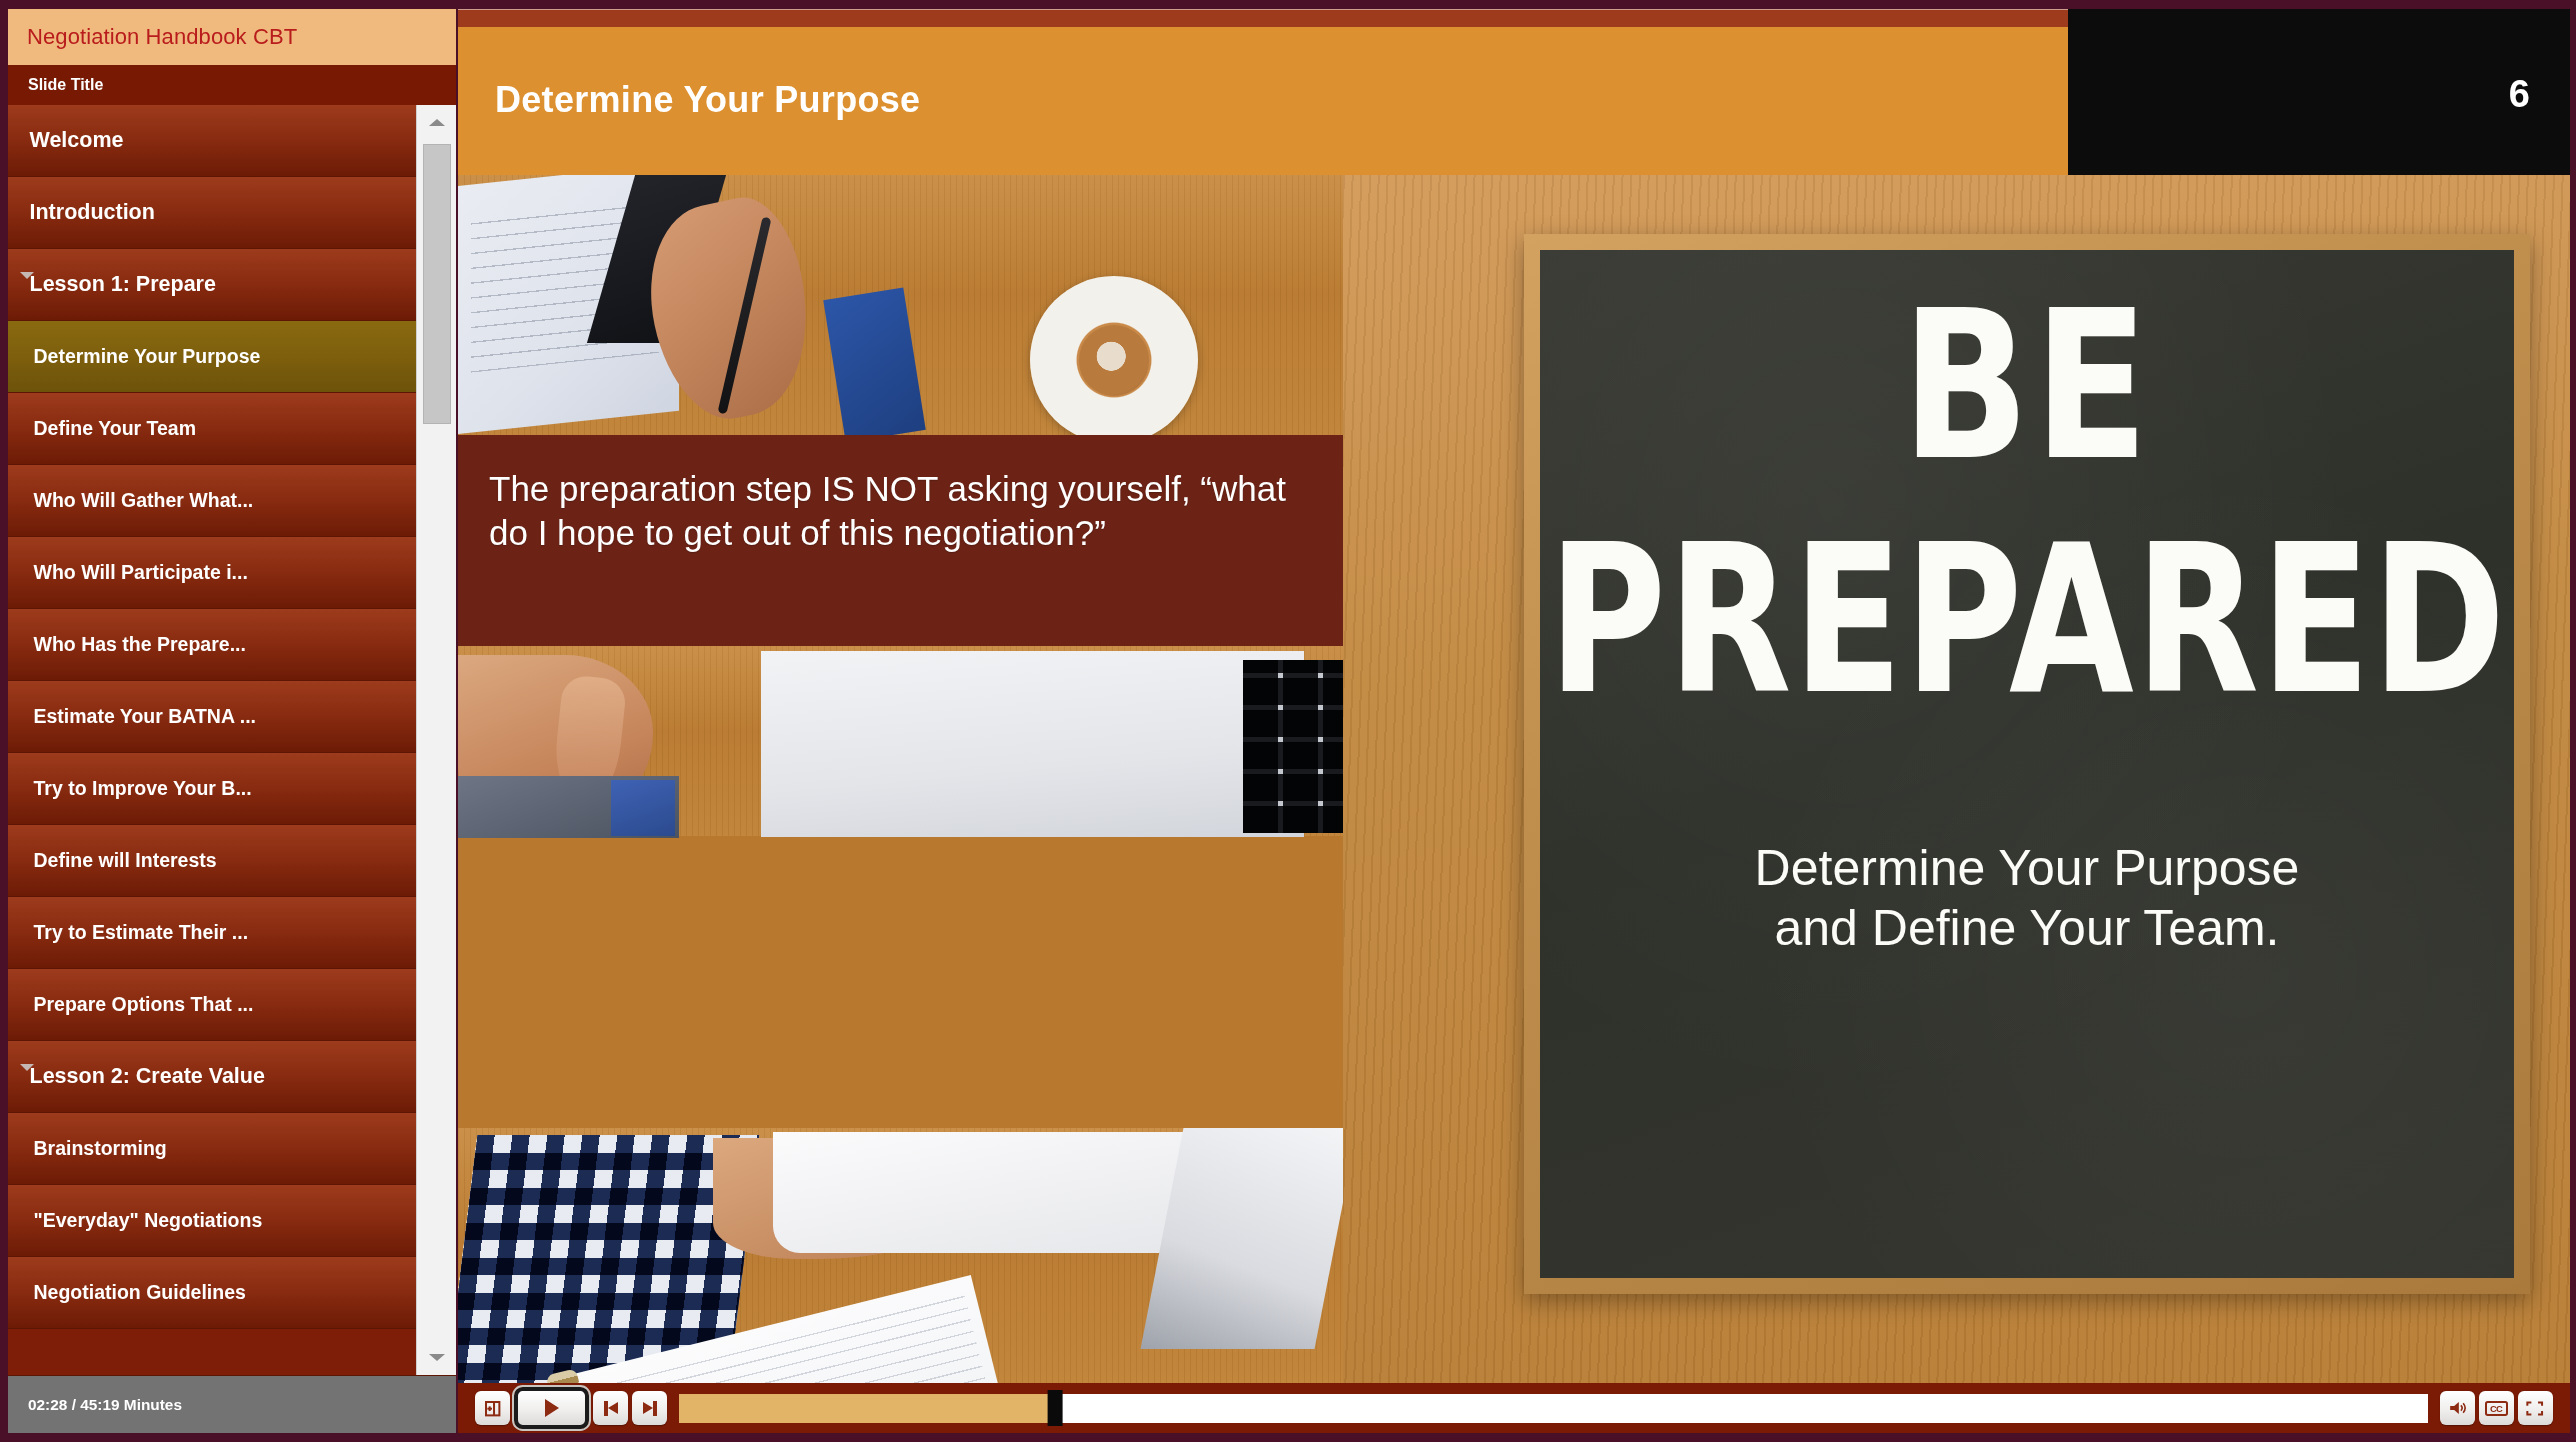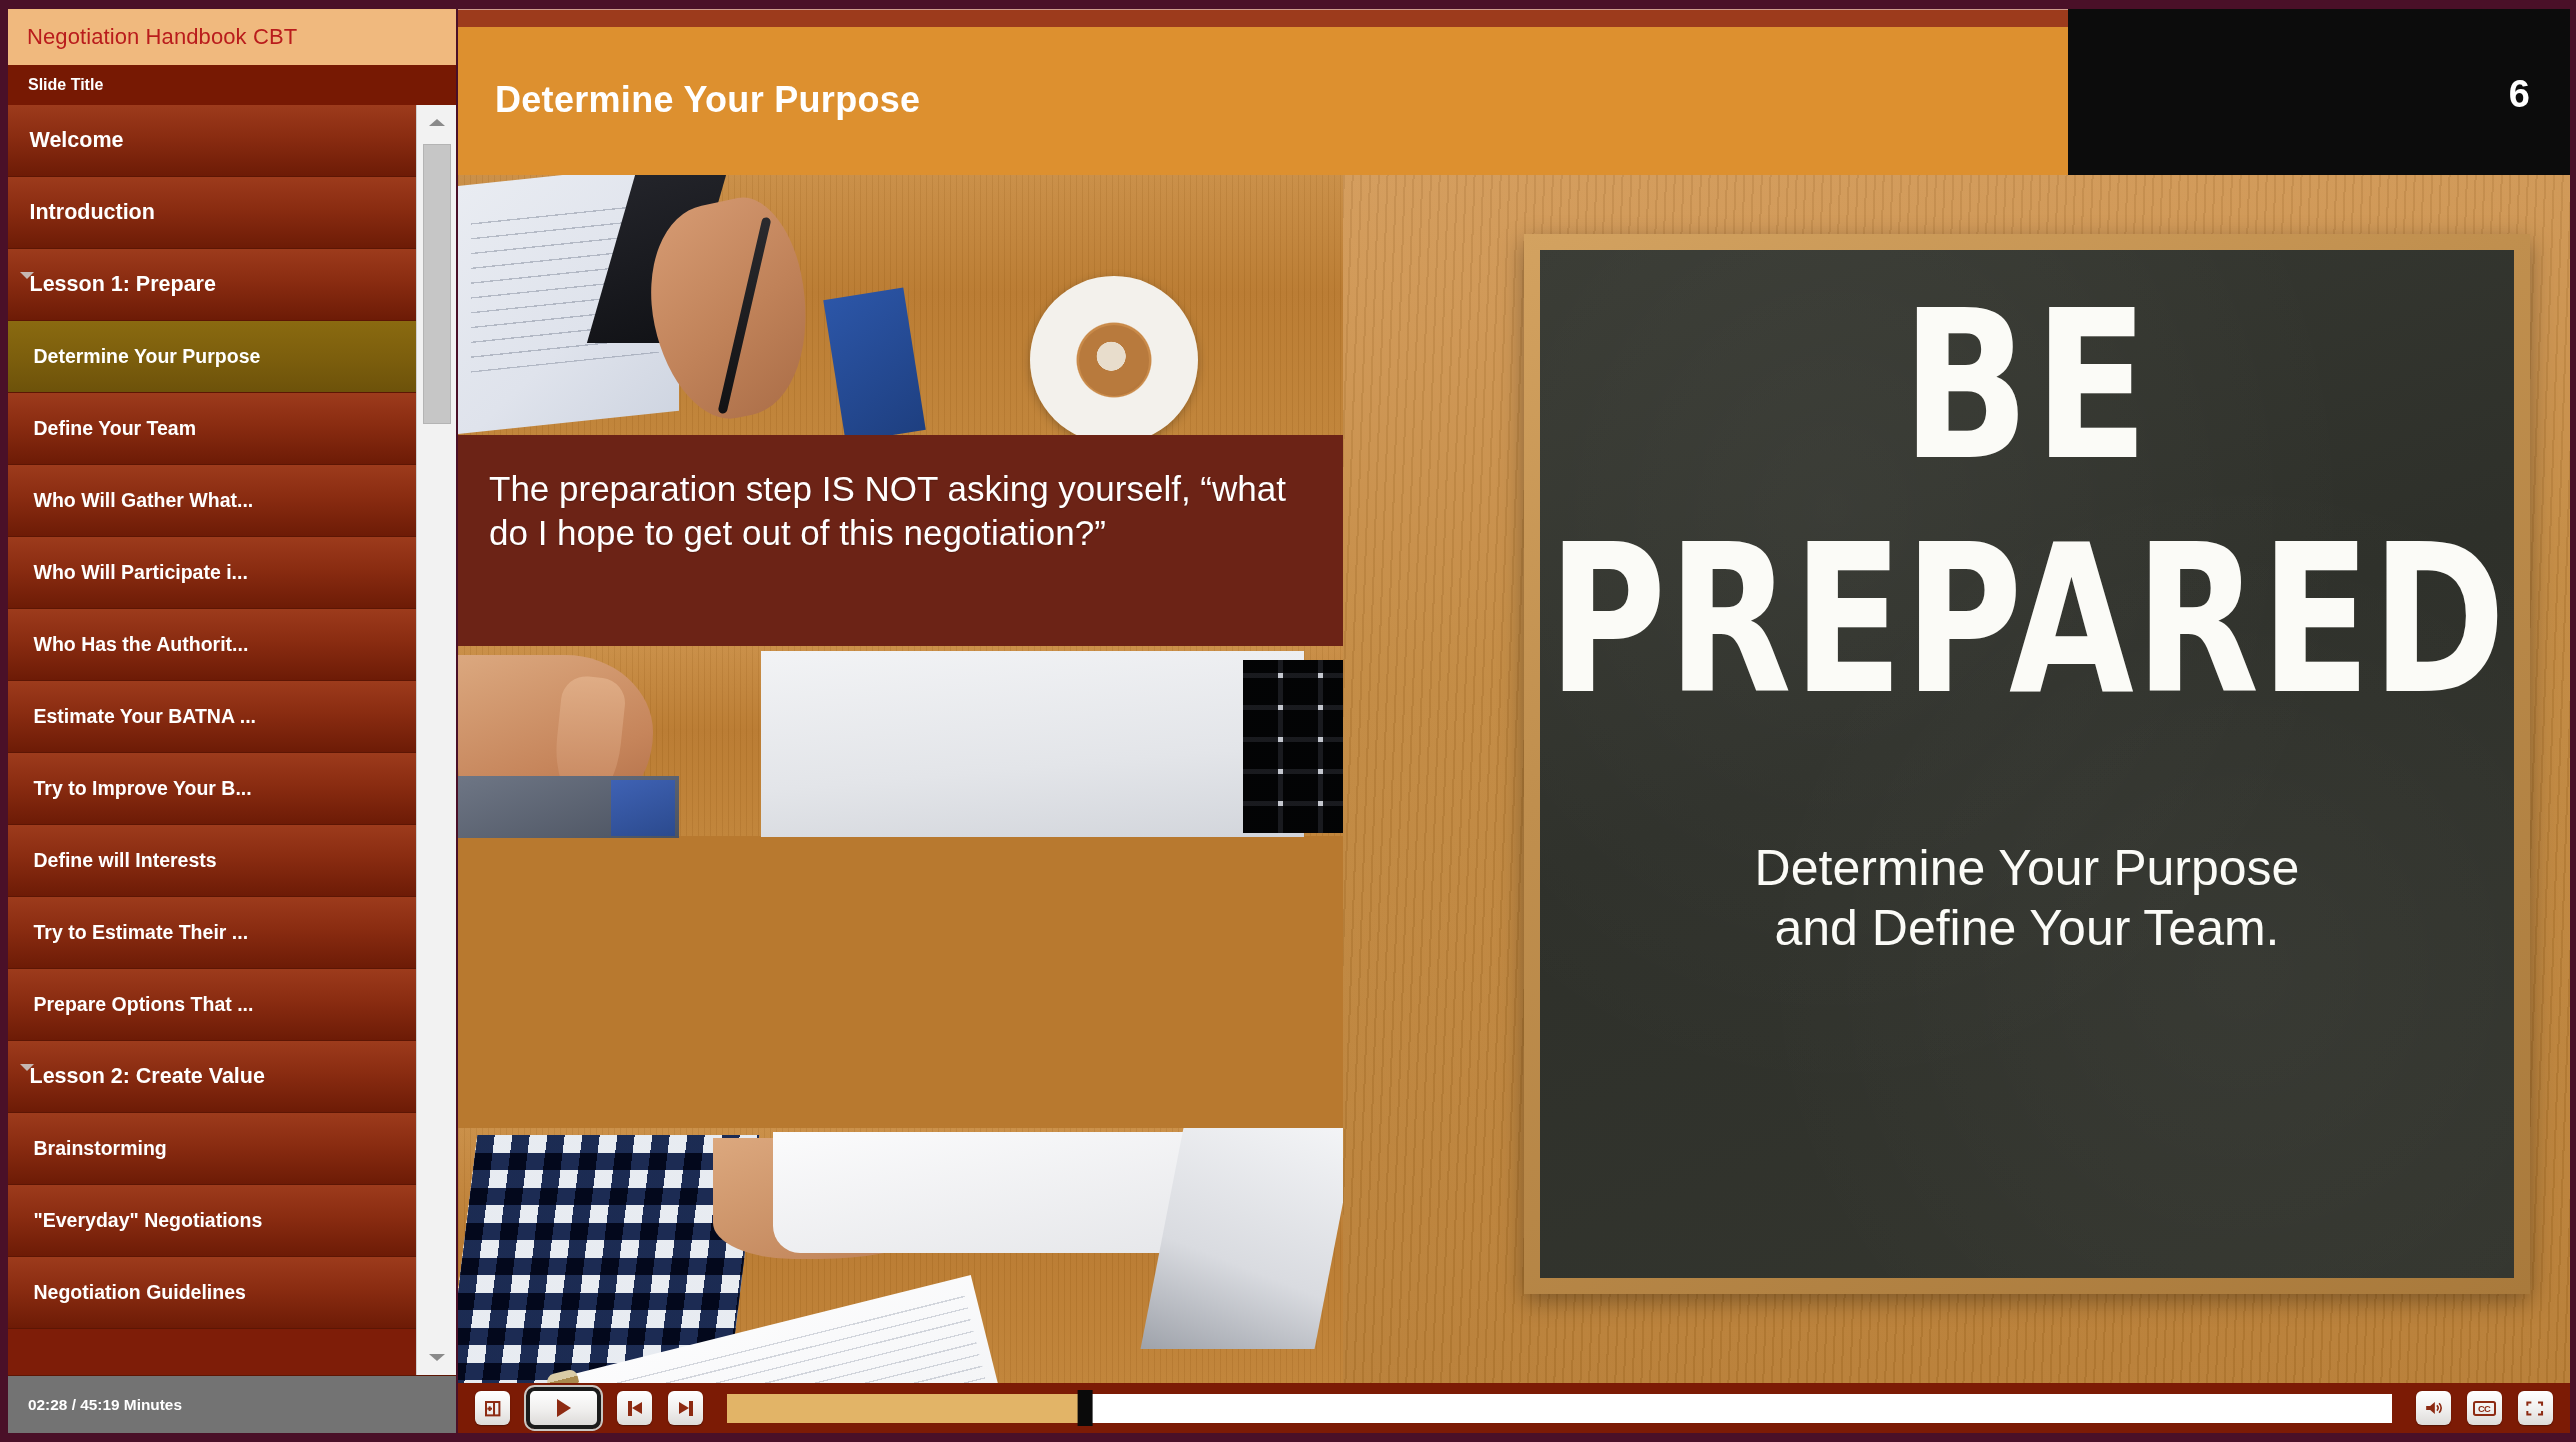--- a/index.html
+++ b/index.html
@@ -349,21 +349,21 @@
     font-size:50px; line-height:1.2;
     text-align:center;
     font-family:"Liberation Sans", sans-serif;
   }
   
   #playbar {
     position:absolute; left:0; bottom:0; width:100%; height:50px;
     background:#7c1b05;
     display:flex; align-items:center;
     padding:0 17.4px;
-    gap:16px;
+    gap:4px;
   }
   .pbtn {
     width:35px; height:34px; flex:none;
     background:linear-gradient(180deg,#ffffff 0%, #f0efee 55%, #dddbd9 100%);
     border-radius:6px;
     display:flex; align-items:center; justify-content:center;
     cursor:pointer;
     box-shadow:0 0.7px 1.3px rgba(0,0,0,.35);
   }
   .pbtn.play {
@@ -425,21 +425,21 @@
           <div class="nav-item lvl1 small">
             <span>Define Your Team</span>
           </div>
           <div class="nav-item lvl1 small">
             <span>Who Will Gather What...</span>
           </div>
           <div class="nav-item lvl1 small">
             <span>Who Will Participate i...</span>
           </div>
           <div class="nav-item lvl1 small">
-            <span>Who Has the Authorit...</span>
+            <span>Who Has the Prepare...</span>
           </div>
           <div class="nav-item lvl1 small">
             <span>Estimate Your BATNA ...</span>
           </div>
           <div class="nav-item lvl1 small">
             <span>Try to Improve Your B...</span>
           </div>
           <div class="nav-item lvl1 small">
             <span>Define will Interests</span>
           </div>

